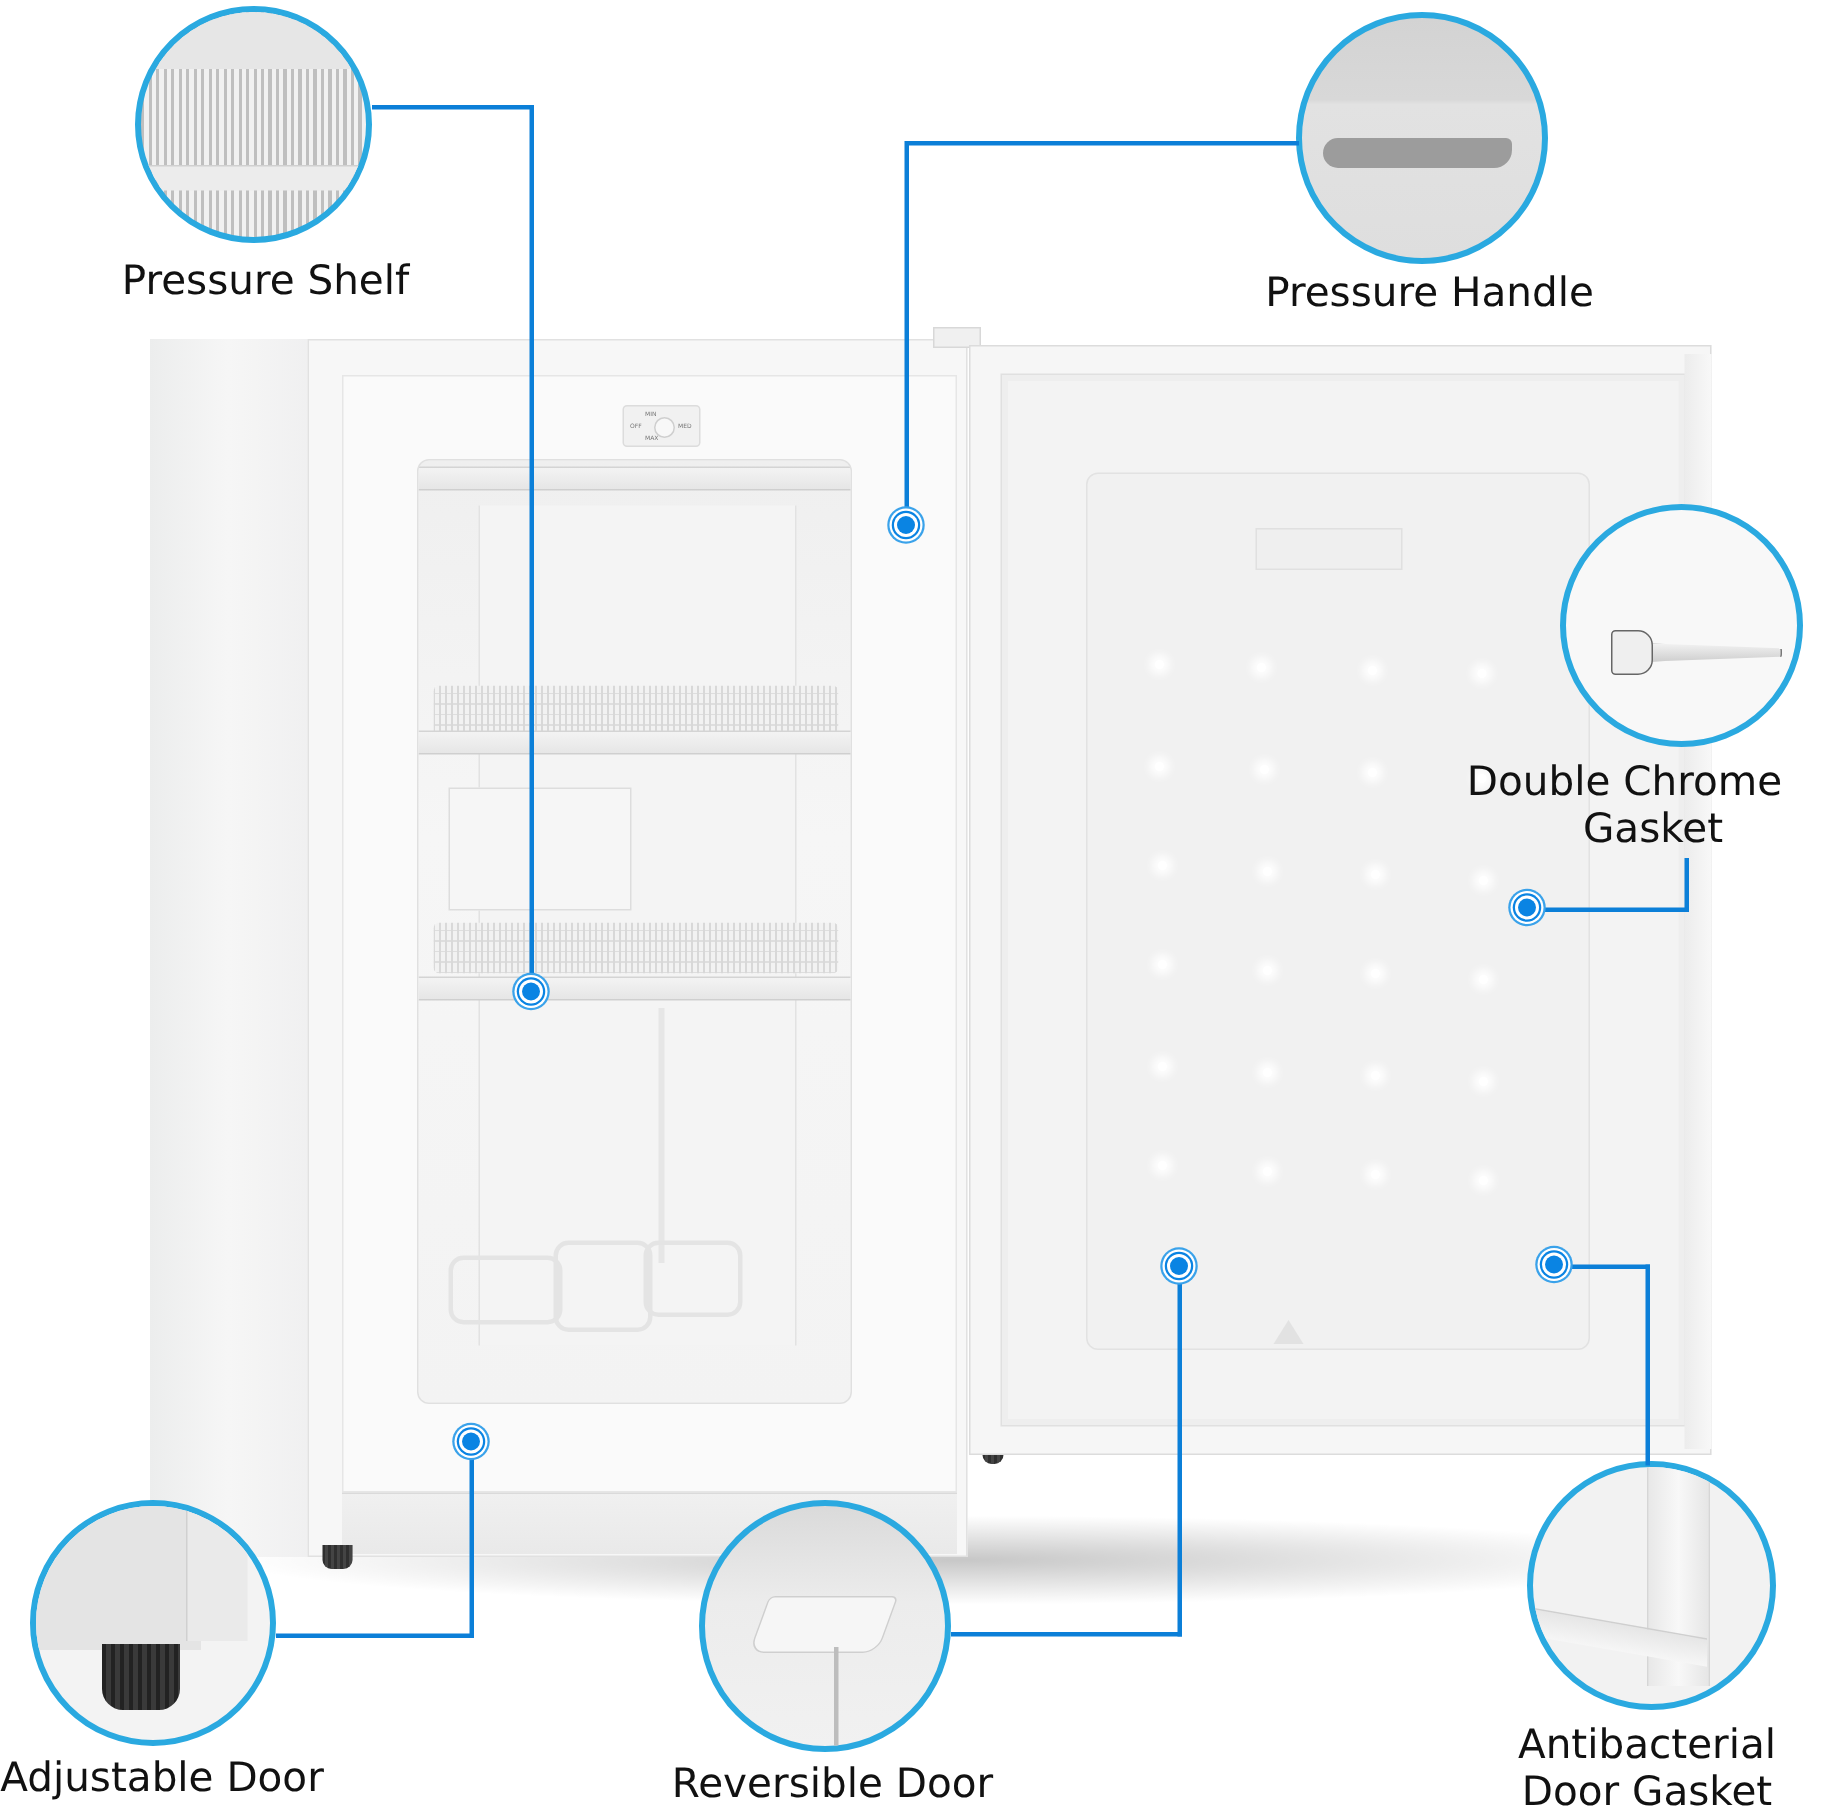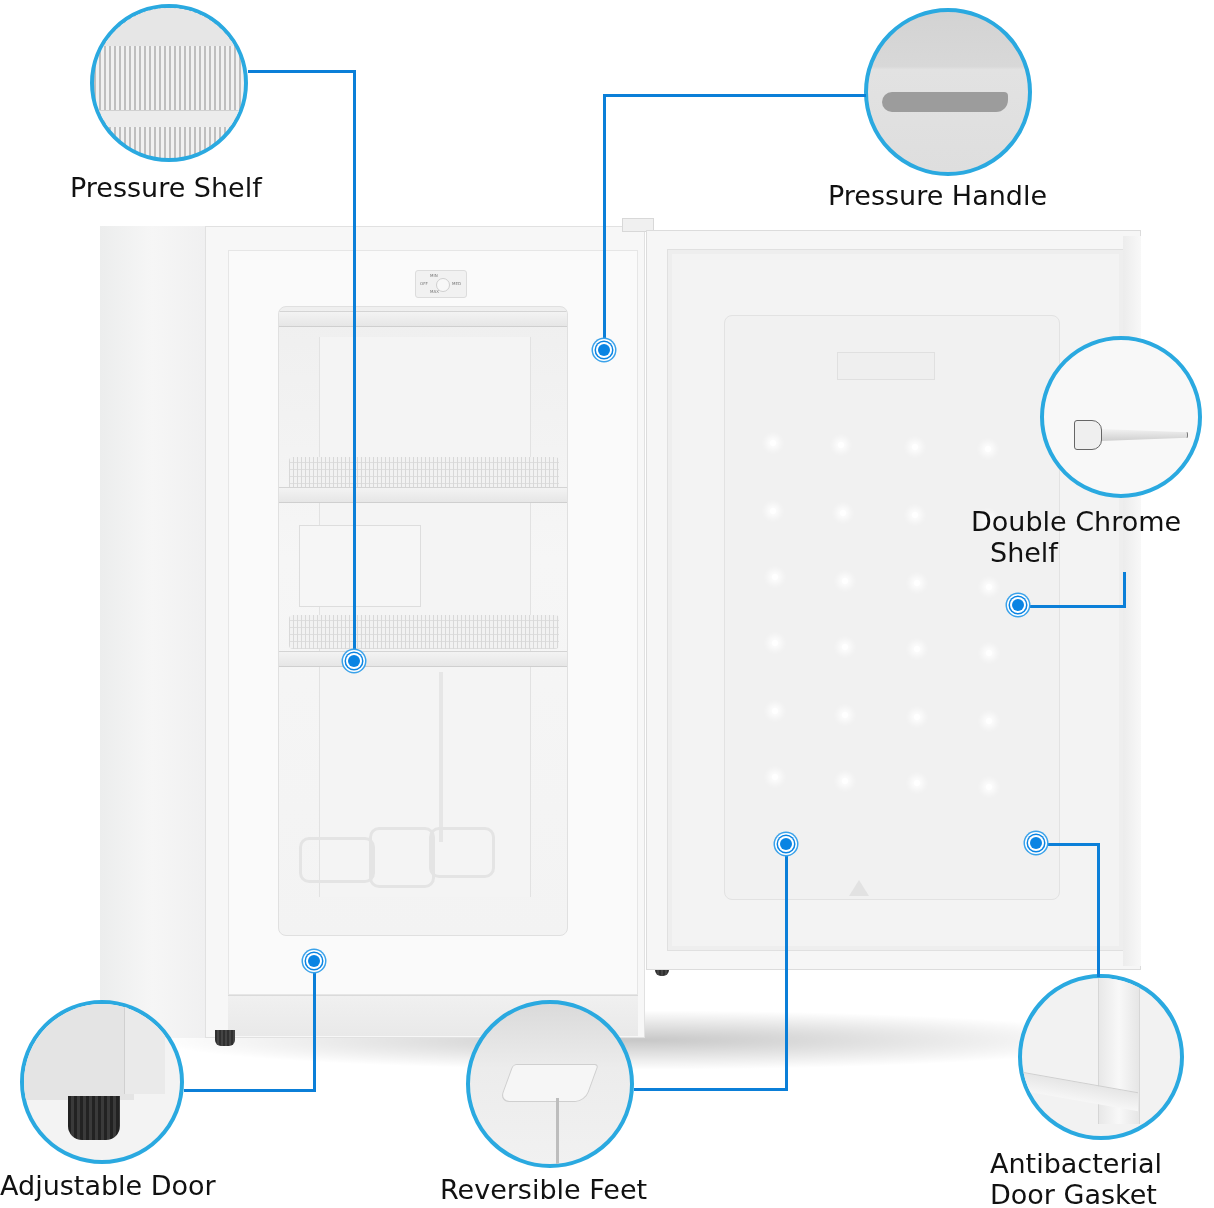--- a/index.html
+++ b/index.html
@@ -122,21 +122,21 @@
     }
     .bubble {
       border-radius: 50%;
       border: 4px solid #2aa9e0;
       background: #e9e9e9;
       box-sizing: border-box;
       overflow: hidden;
     }
     .label {
       color: #111111; font-size: 27px; white-space: nowrap;
-      text-align: left; line-height: 31px;
+      text-align: center; line-height: 31px;
     }
     
     .b-shelf {
       background:
         repeating-linear-gradient(90deg, #bfbfbf 0 2px, #f1f1f1 2px 5px),
         #f0f0f0;
     }
     .b-handle { background: linear-gradient(180deg, #d3d3d3 0%, #d8d8d8 34%, #e2e2e2 36%, #dedede 100%); }
     .b-chrome { background: #f8f8f8; }
     .b-feet { background: #f3f3f3; }
@@ -232,40 +232,40 @@
 <div class="abs label" style="left:828px;top:180px;width:250px">Pressure Handle</div>
 <div class="abs line hline" style="left:604px;top:94px;width:262px"></div>
 <div class="abs line vline" style="left:603px;top:94px;height:256px"></div>
 <div class="abs dot" style="left:598px;top:344px"></div>
 
 <div class="abs bubble b-chrome" style="left:1040px;top:336px;width:162px;height:162px">
   <div class="abs" style="left:30px;top:88px;width:112px;height:12px;background:linear-gradient(180deg,#f2f2f2,#cfcfcf);border:1px solid #777;border-radius:2px 6px 6px 2px;clip-path:polygon(0 0,100% 30%,100% 70%,0 100%)"></div>
   <div class="abs" style="left:30px;top:80px;width:26px;height:28px;border:1px solid #666;border-radius:3px 10px 10px 3px;background:#efefef"></div>
 </div>
 <div class="abs label" style="left:971px;top:506px;width:224px">Double Chrome</div>
-<div class="abs label" style="left:990px;top:537px;width:224px">Shelf</div>
+<div class="abs label" style="left:990px;top:537px;width:224px">Gasket</div>
 <div class="abs line vline" style="left:1123px;top:572px;height:36px"></div>
 <div class="abs line hline" style="left:1020px;top:605px;width:106px"></div>
 <div class="abs dot" style="left:1012px;top:599px"></div>
 
 <div class="abs bubble b-feet" style="left:20px;top:1000px;width:164px;height:164px">
   <div class="abs" style="left:0;top:0;width:110px;height:96px;background:#e4e4e4"></div>
   <div class="abs" style="left:100px;top:0;width:40px;height:90px;background:#eaeaea;border-left:1px solid #d0d0d0"></div>
   <div class="abs" style="left:44px;top:92px;width:52px;height:44px;border-radius:0 0 14px 14px;background:repeating-linear-gradient(90deg,#222 0 3px,#3a3a3a 3px 6px)"></div>
 </div>
 <div class="abs label" style="left:0;top:1170px;width:216px">Adjustable Door</div>
 <div class="abs line hline" style="left:184px;top:1089px;width:132px"></div>
 <div class="abs line vline" style="left:313px;top:962px;height:130px"></div>
 <div class="abs dot" style="left:308px;top:955px"></div>
 
 <div class="abs bubble b-door" style="left:466px;top:1000px;width:168px;height:168px">
   <div class="abs" style="left:36px;top:60px;width:84px;height:36px;background:#f6f6f6;border:1px solid #cfcfcf;border-radius:4px 4px 10px 10px;transform:skewX(-20deg)"></div>
   <div class="abs" style="left:86px;top:94px;width:3px;height:74px;background:#bdbdbd"></div>
 </div>
-<div class="abs label" style="left:440px;top:1174px;width:230px">Reversible Feet</div>
+<div class="abs label" style="left:440px;top:1174px;width:230px">Reversible Door</div>
 <div class="abs line hline" style="left:634px;top:1088px;width:154px"></div>
 <div class="abs line vline" style="left:785px;top:845px;height:246px"></div>
 <div class="abs dot" style="left:780px;top:838px"></div>
 
 <div class="abs bubble b-gasket" style="left:1018px;top:974px;width:166px;height:166px">
   <div class="abs" style="left:76px;top:0;width:40px;height:146px;background:linear-gradient(90deg,#e8e8e8,#f8f8f8,#e6e6e6);border-left:1px solid #d6d6d6;border-right:1px solid #d6d6d6"></div>
   <div class="abs" style="left:0;top:104px;width:116px;height:18px;background:linear-gradient(180deg,#e6e6e6,#f6f6f6);border-top:1px solid #cfcfcf;transform:skewY(10deg)"></div>
 </div>
 <div class="abs label" style="left:990px;top:1148px;width:216px">Antibacterial</div>
 <div class="abs label" style="left:990px;top:1179px;width:216px">Door Gasket</div>

